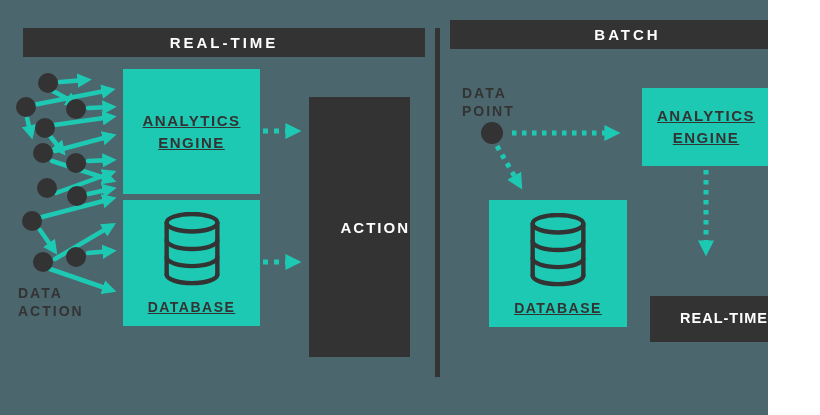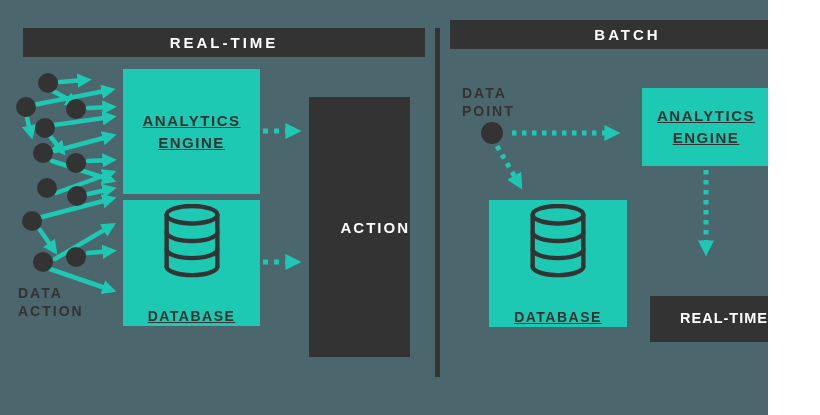--- a/index.html
+++ b/index.html
@@ -17,21 +17,21 @@
   .tbox {
     position:absolute; background:var(--teal,#1ec9b3); color:var(--dark,#333);
     display:flex; flex-direction:column; align-items:center; justify-content:center;
     font-size:15px; letter-spacing:1.5px; line-height:1.45; text-align:center;text-decoration:underline;
   }
   .dbox {
     position:absolute; background:var(--dark,#333); color:var(--light,#fff);
     display:flex; flex-direction:column; align-items:flex-end; justify-content:center;
     font-size:15px; letter-spacing:2px; line-height:1.4; text-align:center;margin-top:28px;
   }
-  .dbbox { justify-content:space-between; padding-top:4px; gap:7px; font-size:14px; box-sizing:border-box; }
+  .dbbox { justify-content:center; padding-top:4px; gap:7px; font-size:14px; box-sizing:border-box; }
   .feedback { font-size:14.5px; letter-spacing:1px; line-height:1.35; }
   .plabel {
     position:absolute; color:var(--dark,#333); font-size:14px; letter-spacing:2px;
     line-height:1.3; 
   }
   .divider { position:absolute; background:var(--dark,#333); }
   .dot { position:absolute; width:22px; height:22px; border-radius:50%; background:var(--dark,#333); }
   svg { display:block; }
 </style>
 </head>

